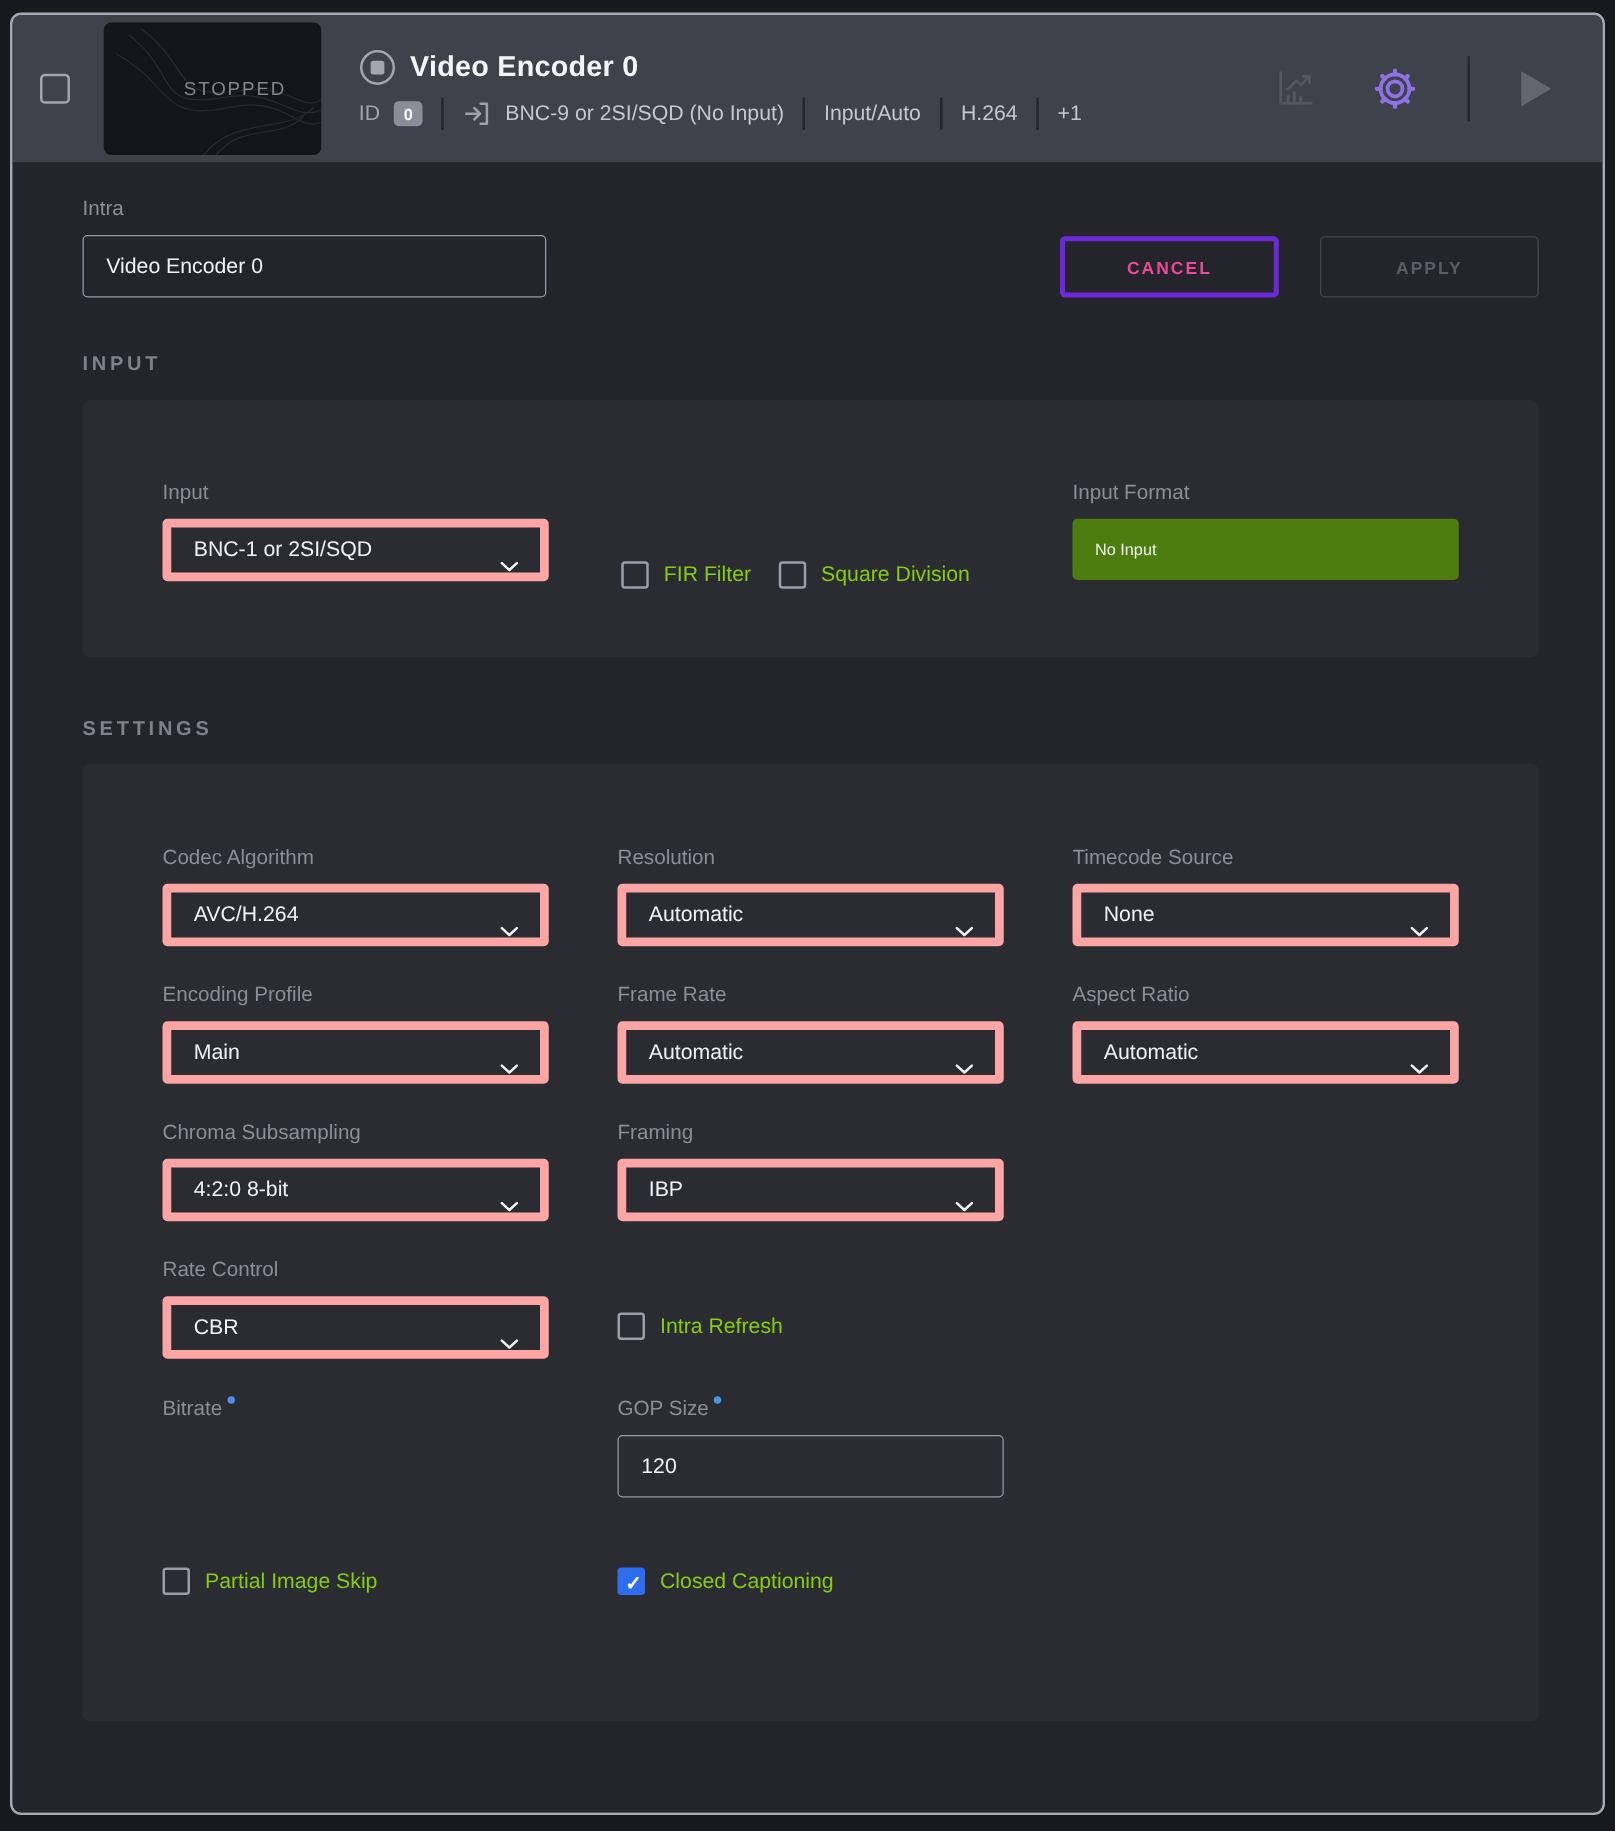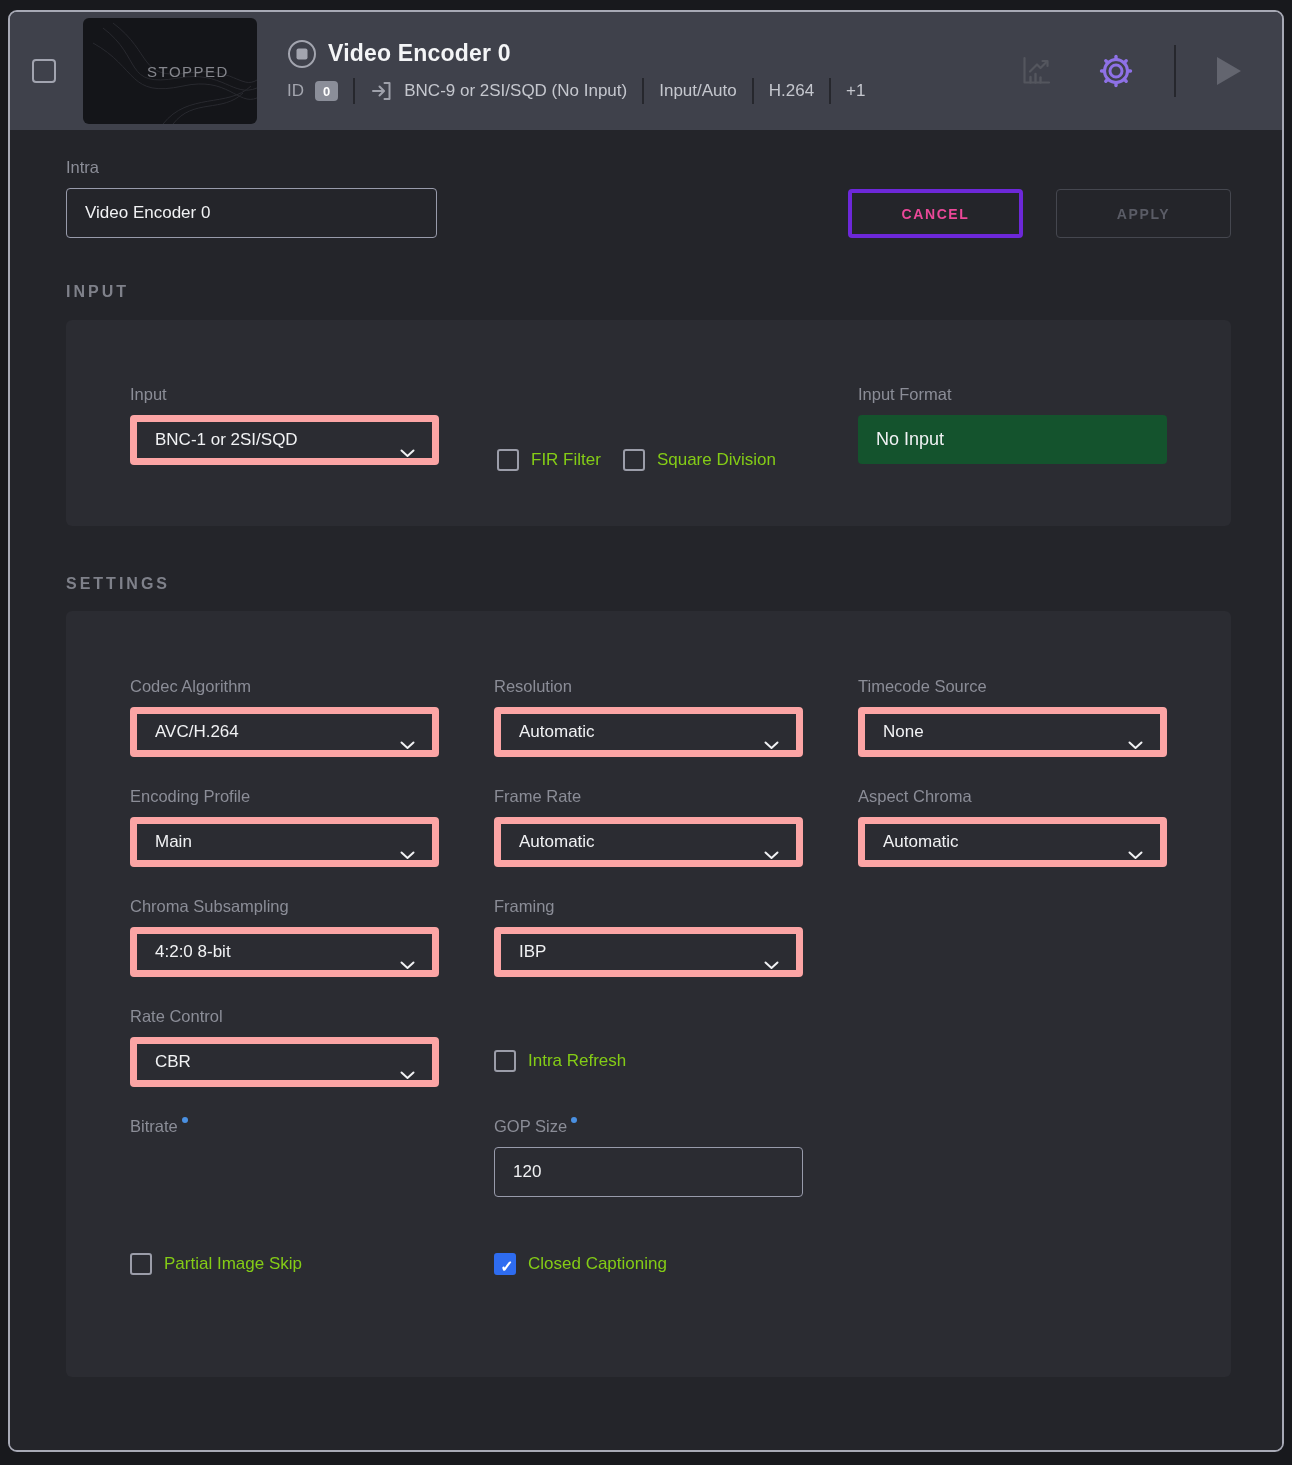--- a/index.html
+++ b/index.html
@@ -80,22 +80,22 @@
   .panel-settings { height:766px; padding:66px 64px 0; }
 
   .fcol { width:309px; flex:0 0 auto; }
   .select {
     position:relative; height:50px; border:7px solid #fca5a5; border-radius:4px;
     color:#f1f2f4; font-size:17px; display:flex; align-items:center;
     padding:0 40px 0 18px; cursor:pointer; background:transparent;
   }
   .select .chev { position:absolute; right:17px; top:21px; }
   .readonly-field {
-    height:49px; background:#14532d; border-radius:4px; color:#f1f2f4;
-    font-size:18px; display:flex; align-items:center; padding:0 18px;
+    height:49px; background:#4d7c0f; border-radius:4px; color:#f1f2f4;
+    font-size:13px; display:flex; align-items:center; padding:0 18px;
   }
 
   .cb-group { display:flex; align-items:center; gap:12px; cursor:pointer; }
   .checkbox {
     width:22px; height:22px; border:2px solid #9b9da9; border-radius:3px;
     flex:0 0 auto; position:relative; background:transparent;
   }
   .checkbox.checked { background:#2e6cf0; border-color:#2e6cf0; }
   .checkbox.checked::after {
     content:"\2713"; position:absolute; left:0; top:0; width:22px; height:22px;
@@ -297,21 +297,21 @@
           <div class="fcol">
             <div class="field-label">Frame Rate</div>
             <div class="select">
               <span>Automatic</span>
               <span class="chev"><svg width="15" height="9" viewBox="0 0 15 9" fill="none" stroke="#f1f2f4" stroke-width="2" stroke-linecap="round" stroke-linejoin="round">
                     <path d="M1.5 1.5 L7.5 7 L13.5 1.5"></path>
                   </svg></span>
             </div>
           </div>
           <div class="fcol">
-            <div class="field-label">Aspect Chroma</div>
+            <div class="field-label">Aspect Ratio</div>
             <div class="select">
               <span>Automatic</span>
               <span class="chev"><svg width="15" height="9" viewBox="0 0 15 9" fill="none" stroke="#f1f2f4" stroke-width="2" stroke-linecap="round" stroke-linejoin="round">
                     <path d="M1.5 1.5 L7.5 7 L13.5 1.5"></path>
                   </svg></span>
             </div>
           </div>
         </div>
 
         <div class="grid-row">

